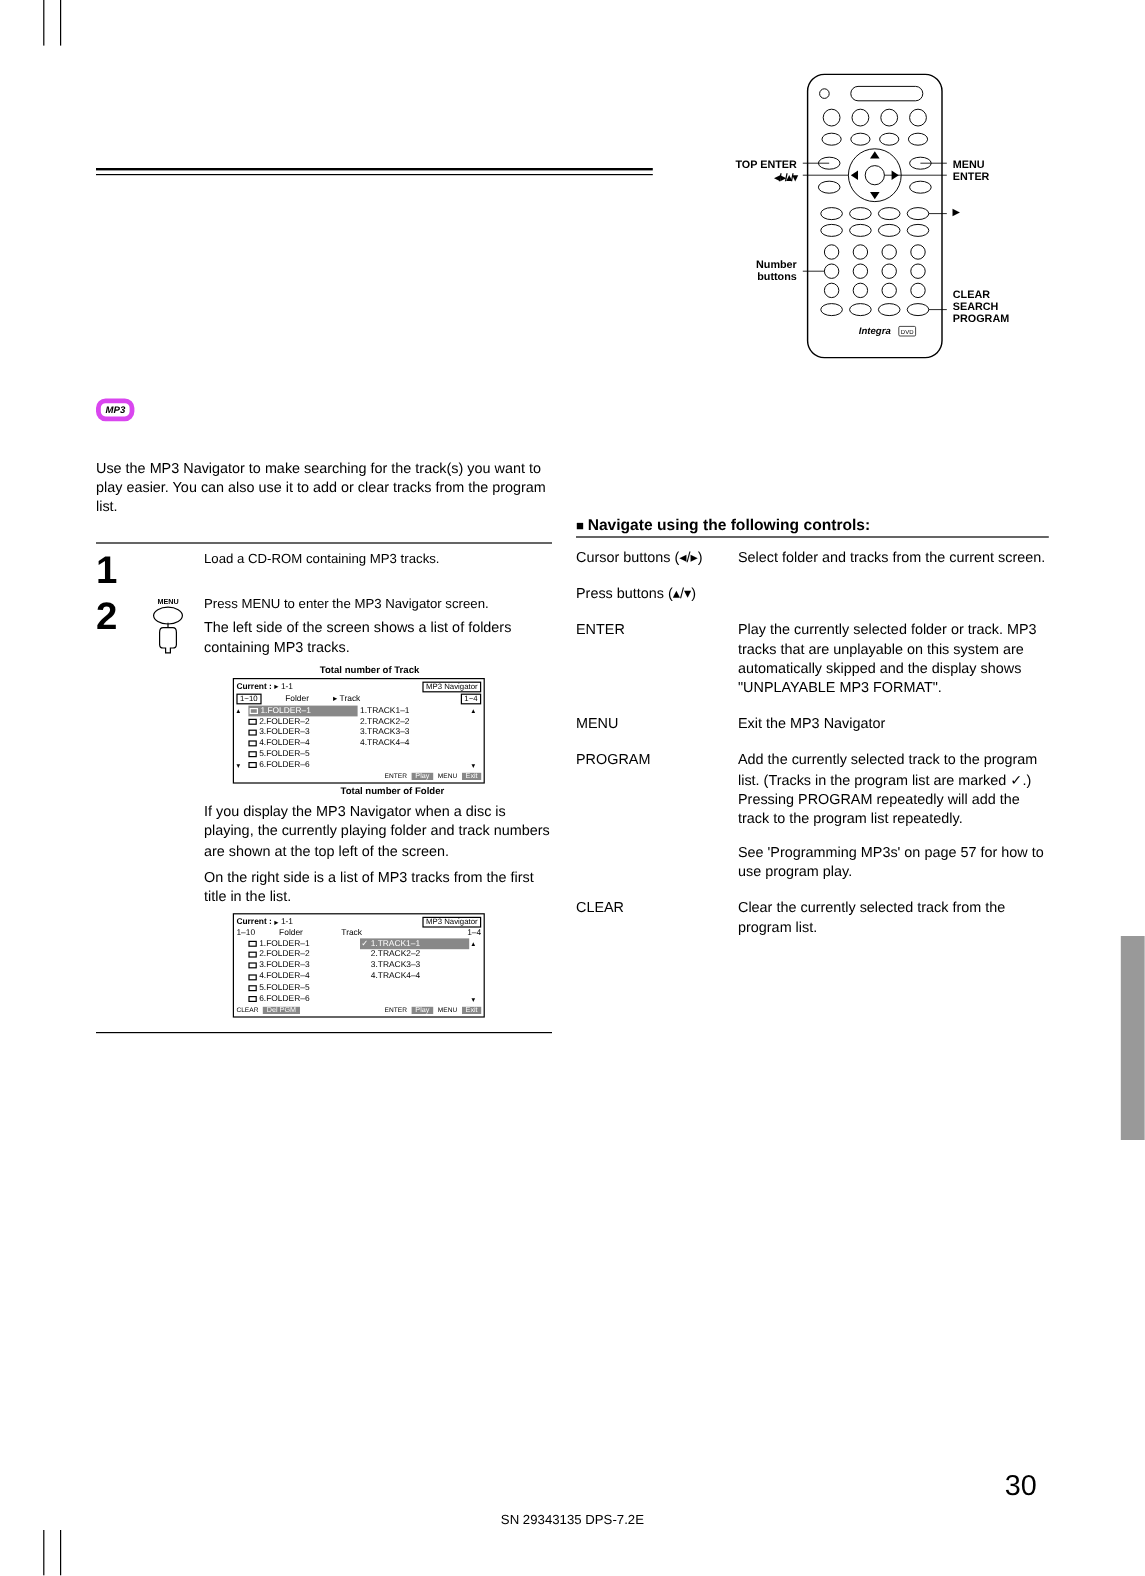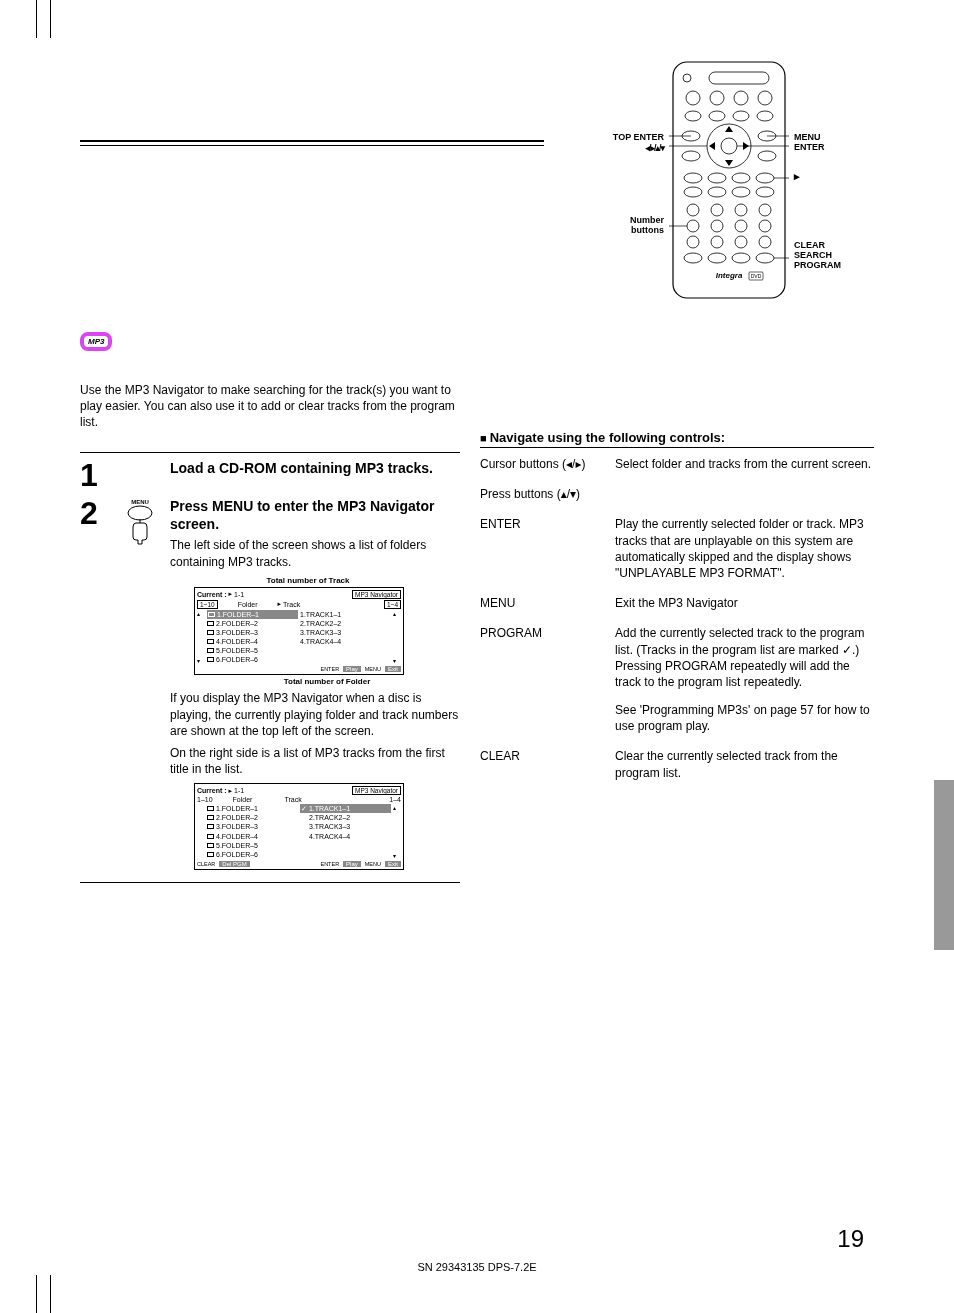--- a/index.html
+++ b/index.html
@@ -62,21 +62,21 @@
   .steps-block {
     position: absolute; top: 392px; left: 0; width: 380px;
     border-top: 1.5px solid #000;
     border-bottom: 1.5px solid #000;
     padding-bottom: 12px;
   }
   .step { display: flex; align-items: flex-start; padding-top: 6px;}
   .step-num { font-size: 32px; font-weight: bold; width: 30px; line-height: 1; }
   .step-icon { width: 60px; text-align: center; padding-top: 2px;}
   .step-body { flex: 1; }
-  .step-title { font-weight: bold; font-size: 14px; line-height: 1.3; margin-bottom: 4px;}
+  .step-title { font-weight: normal; font-size: 11px; line-height: 1.3; margin-bottom: 4px;}
   .step-desc { font-size: 12px; line-height: 1.35; margin-bottom: 6px;}
   .caption-right { text-align: center; font-size: 8px; font-weight: bold; margin: 4px 14px 2px 0;}
   .caption-left { text-align: center; font-size: 8px; font-weight: bold; margin: 2px 0 4px 24px;}
 
   .nav-screen {
     width: 210px; margin-left: 24px; border: 1px solid #000;
     font-size: 7px; padding: 2px;
   }
   .ns-row { display: flex; align-items: center; gap: 2px; margin-bottom: 1px;}
   .ns-header { font-weight: bold; }
@@ -404,15 +404,15 @@
         <div style="margin-top:12px">See 'Programming MP3s' on page 57 for how to use program play.</div>
       </div>
     </div>
     <div class="ctrl-row">
       <div class="ctrl-label">CLEAR</div>
       <div class="ctrl-desc">Clear the currently selected track from the program list.</div>
     </div>
   </div>
 
   <div class="thumb-tab"></div>
-  <div class="page-num">19</div>
+  <div class="page-num">30</div>
   <div class="footer-code">SN 29343135 DPS-7.2E</div>
 </div>
 
 </body></html>

